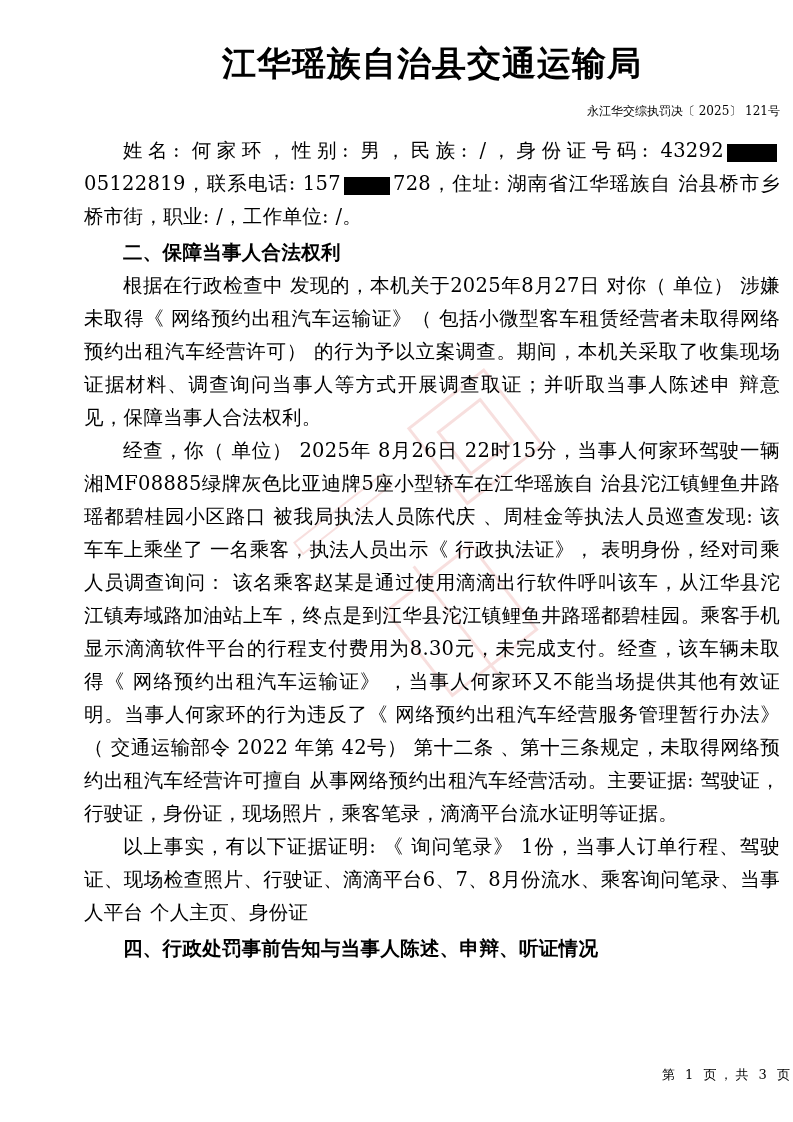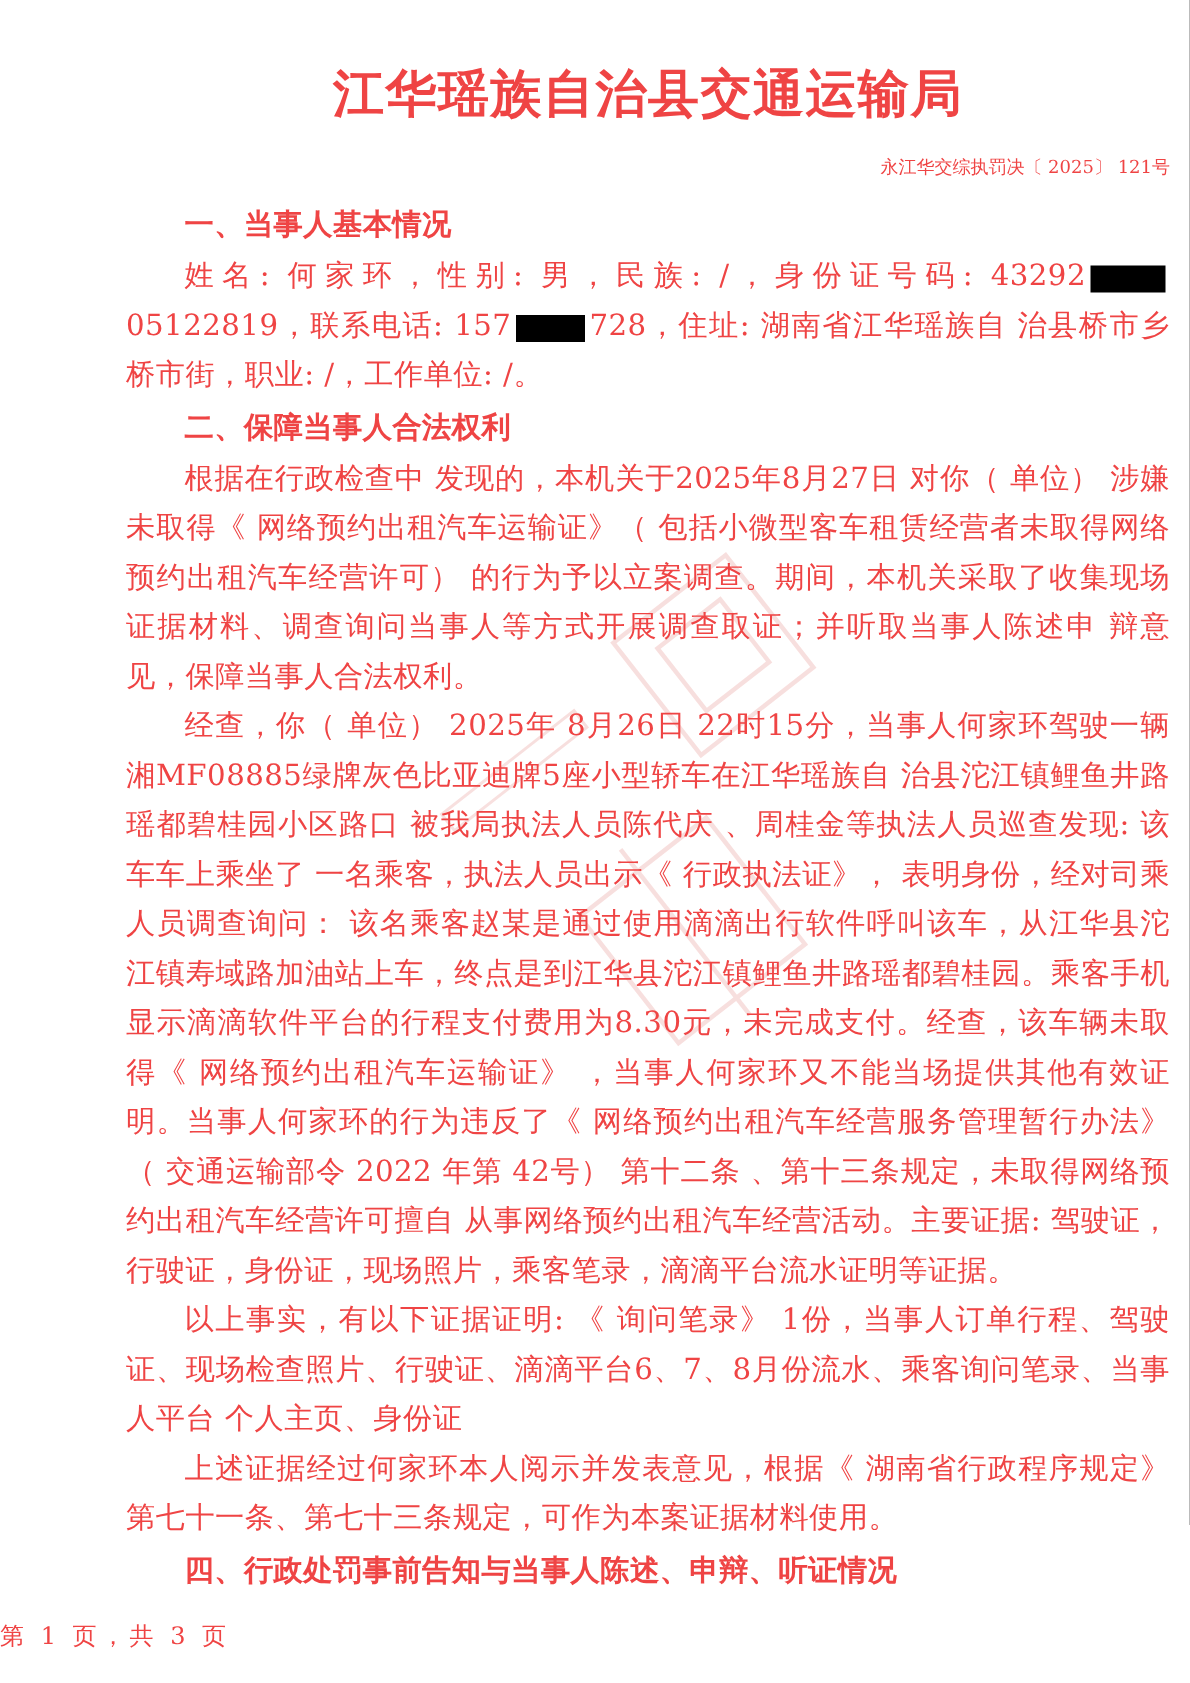--- a/index.html
+++ b/index.html
@@ -3,21 +3,21 @@
 <meta charset="utf-8">
 <style>
   html,body{margin:0;padding:0;background:#888;}
   .page{
     position:relative;
     width:793px;height:1122px;
     margin:0 auto;
     background:#ffffff;
     overflow:hidden;
     font-family:"DejaVu Serif","Liberation Serif",serif;
-    color:#ef4444;
+    color:#000000;
   }
   .content{
     position:absolute;
     left:84px;top:0;
     width:696px;
   }
   .title{
     margin:0;
     text-align:center;
     font-size:34px;
@@ -54,23 +54,23 @@
   .redact{
     display:inline-block;
     height:18px;
     background:#000;
     vertical-align:text-bottom;
     margin:0 3px;
   }
   .footer{
     position:absolute;
     left:0;right:0;
-    bottom:20px;
-    text-align:left;
-    font-size:16px;
+    bottom:38px;
+    text-align:right;
+    font-size:13px;
     letter-spacing:3px;
   }
   
   .watermark{
     position:absolute;
     left:320px;top:390px;
     width:310px;height:300px;
     transform:rotate(-38deg);
     opacity:.55;
     pointer-events:none;
@@ -94,25 +94,23 @@
   </div>
 
   <div class="content">
     <div class="title-block">
       <h1 class="title">江华瑶族自治县交通运输局</h1>
     </div>
 
     <div class="doc-number">永江华交综执罚决〔 2025〕 121号</div>
 
     <div class="doc-body">
-        <p class="heading"><span>一、当事人基本情况</span></p>
         <p class="para"><span class="u">姓名: 何家环，性别: 男，民族: /，身份证号码: 43292</span><span class="redact" style="width: 50px;"></span><span class="u">05122819，联系电话: 157</span><span class="redact" style="width: 46px;"></span><span class="u">728，住址: 湖南省江华瑶族自 治县桥市乡桥市街，职业: /，工作单位: /。</span></p>
         <p class="heading"><span>二、保障当事人合法权利</span></p>
         <p class="para"><span>根据</span><span class="u">在行政检查中 发现的</span><span>，本机关于</span><span class="u">2025年8月27日 </span><span>对你（ 单位） 涉嫌</span><span class="u">未取得《 网络预约出租汽车运输证》（ 包括小微型客车租赁经营者未取得网络预约出租汽车经营许可） </span><span>的行为予以立案调查。期间，本机关</span><span class="u">采取了收集现场证据材料、调查询问当事人等方式</span><span>开展调查取证；并听取当事人陈述申 辩意见，保障当事人合法权利。</span></p>
         <p class="para"><span>经查，你（ 单位） </span><span class="u">2025年 8月26日 22时15分，当事人何家环驾驶一辆湘MF08885绿牌灰色比亚迪牌5座小型轿车在江华瑶族自 治县沱江镇鲤鱼井路瑶都碧桂园小区路口 被我局执法人员陈代庆 、周桂金等执法人员巡查发现: 该车车上乘坐了 一名乘客，执法人员出示《 行政执法证》， 表明身份，经对司乘人员调查询问： 该名乘客赵某是通过使用滴滴出行软件呼叫该车，从江华县沱江镇寿域路加油站上车，终点是到江华县沱江镇鲤鱼井路瑶都碧桂园。乘客手机显示滴滴软件平台的行程支付费用为8.30元，未完成支付。经查，该车辆未取得《 网络预约出租汽车运输证》 ，当事人何家环又不能当场提供其他有效证明。当事人何家环的行为违反了《 网络预约出租汽车经营服务管理暂行办法》（ 交通运输部令 2022 年第 42号） 第十二条 、第十三条规定，未取得网络预约出租汽车经营许可擅自 从事网络预约出租汽车经营活动。主要证据: 驾驶证，行驶证，身份证，现场照片，乘客笔录，滴滴平台流水证明等证据。</span></p>
         <p class="para"><span>以上事实，有以下证据证明: </span><span class="u">《 询问笔录》 1份，当事人订单行程、驾驶证、现场检查照片、行驶证、滴滴平台6、7、8月份流水、乘客询问笔录、当事人平台 个人主页、身份证</span></p>
-        <p class="para"><span class="u">上述证据经过何家环本人阅示并发表意见，根据《 湖南省行政程序规定》第七十一条、第七十三条规定，可作为本案证据材料使用。</span></p>
         <p class="heading"><span>四、行政处罚事前告知与当事人陈述、申辩、</span><span class="u">听证</span><span>情况</span></p>
       </div>
   </div>
 
   <div class="footer">第 1 页，共 3 页</div>
 </div>
 
 </body></html>

